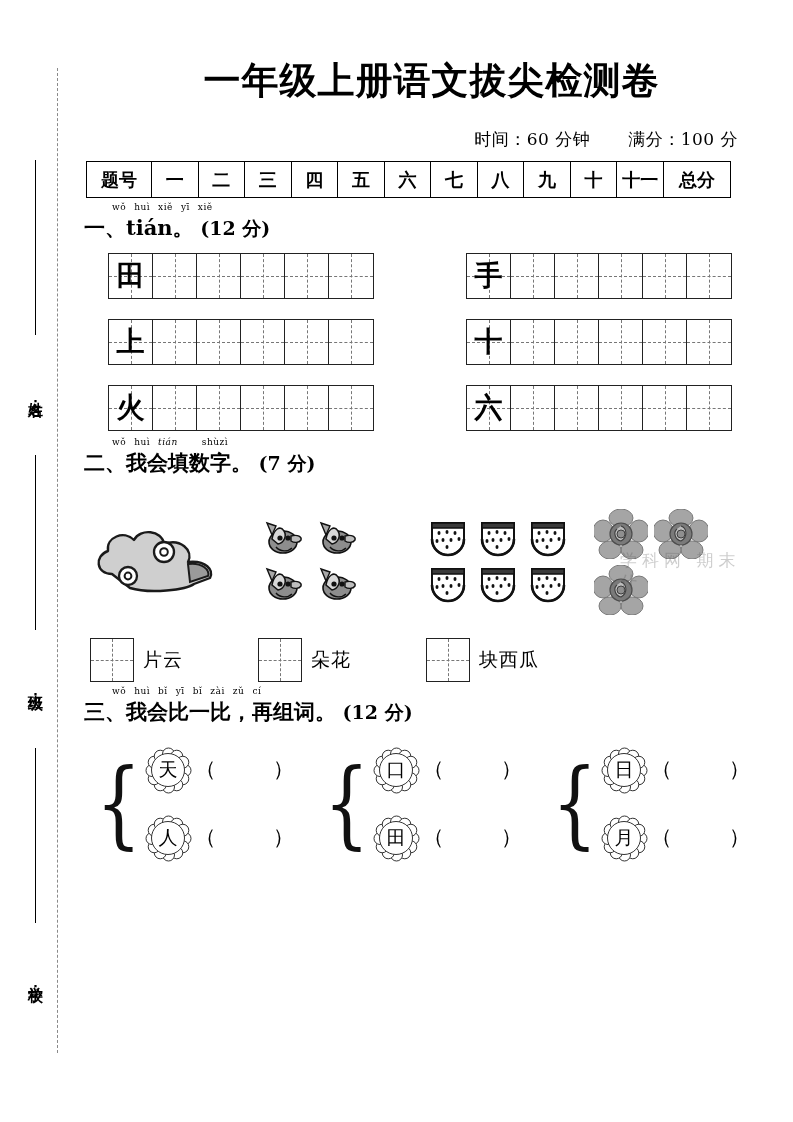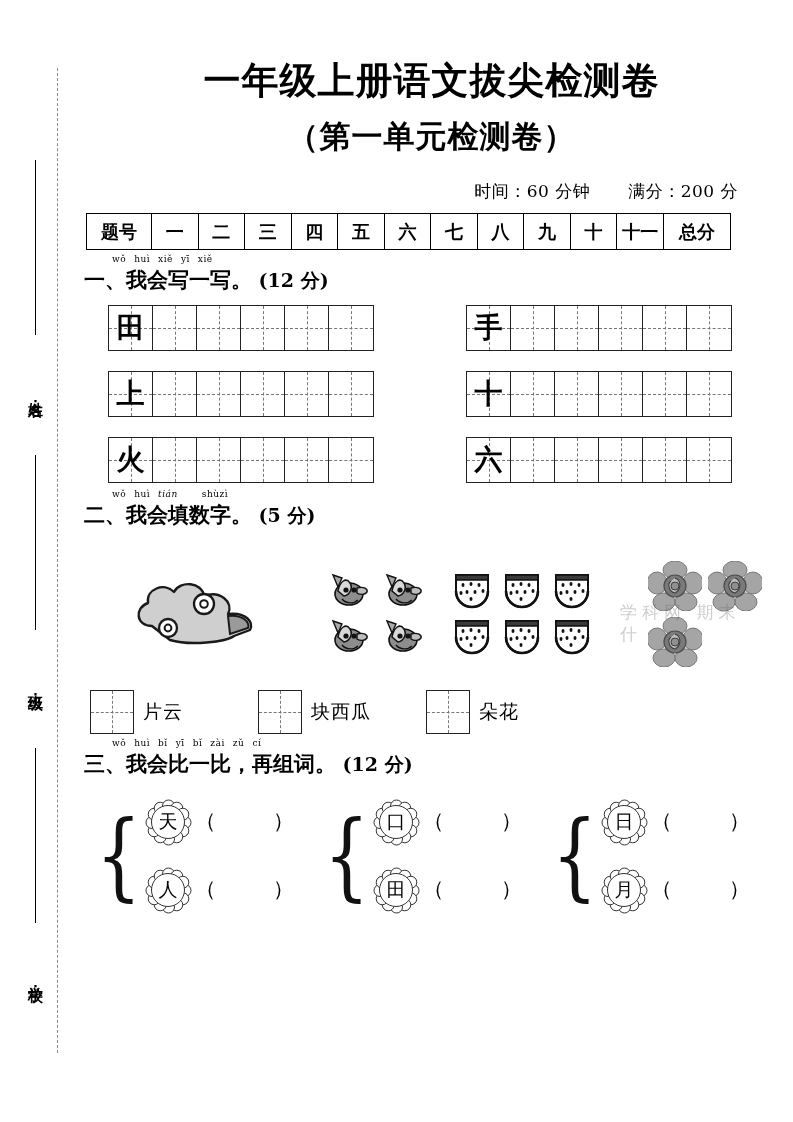--- a/index.html
+++ b/index.html
@@ -184,21 +184,21 @@
     margin-top: 18px;
     padding-left: 20px;
     height: 140px;
     align-items: center;
   }
   .pic-cell {
     width: 168px;
     height: 138px;
     display: flex;
     align-items: center;
-    justify-content: flex-end;
+    justify-content: flex-start;
     position: relative;
   }
   .pic-grid {
     display: grid;
     gap: 6px;
     justify-items: center;
     align-items: center;
   }
   .watermark {
     position: absolute;
@@ -344,26 +344,25 @@
 
   <div class="margin-rule" style="top:748px;height:175px;"></div>
   <div class="margin-field" style="top:975px;">
     <span class="margin-label">学校：</span>
   </div>
 </div>
 
 <div id="sheet">
 
   <div class="title-main">一年级上册语文拔尖检测卷</div>
-  <div class="title-sub">（第一单元检测卷）</div>
 
   <div class="meta-line">
     <span>时间：60 分钟</span>
     <span class="gap"></span>
-    <span>满分：200 分</span>
+    <span>满分：100 分</span>
   </div>
 
   <table class="score-table">
     <tbody id="score-table-body">
         <tr>
           <td class="head-col">题号</td>
           <td>一</td>
           <td>二</td>
           <td>三</td>
           <td>四</td>
@@ -373,21 +372,21 @@
           <td>八</td>
           <td>九</td>
           <td>十</td>
           <td>十一</td>
           <td class="total-col">总分</td>
         </tr>
       </tbody>
   </table>
 
   <div id="sections-root">
-      <div class="section-head"><span class="pinyin"><span style="margin-right: 8px;">wǒ</span><span style="margin-right: 8px;">huì</span><span style="margin-right: 8px;">xiě</span><span style="margin-right: 8px;">yī</span><span style="margin-right: 8px;">xiě</span></span><span>一、</span><span>我会写一写。</span><span class="pts"> (12 分)</span></div>
+      <div class="section-head"><span class="pinyin"><span style="margin-right: 8px;">wǒ</span><span style="margin-right: 8px;">huì</span><span style="margin-right: 8px;">xiě</span><span style="margin-right: 8px;">yī</span><span style="margin-right: 8px;">xiě</span></span><span>一、</span><span>tián。</span><span class="pts"> (12 分)</span></div>
       <div class="write-rows">
         <div class="write-row">
           <div class="grid-strip">
             <div class="tzg-cell">
               <span class="ch">田</span>
             </div>
             <div class="tzg-cell"></div>
             <div class="tzg-cell"></div>
             <div class="tzg-cell"></div>
             <div class="tzg-cell"></div>
@@ -445,21 +444,21 @@
               <span class="ch">六</span>
             </div>
             <div class="tzg-cell"></div>
             <div class="tzg-cell"></div>
             <div class="tzg-cell"></div>
             <div class="tzg-cell"></div>
             <div class="tzg-cell"></div>
           </div>
         </div>
       </div>
-      <div class="section-head"><span class="pinyin"><span style="margin-right: 8px;">wǒ</span><span style="margin-right: 8px;">huì</span><span style="margin-right: 24px; font-style: italic;">tián</span><span style="">shù</span><span style="margin-right: 8px;">zì</span></span><span>二、</span><span>我会填数字。</span><span class="pts"> (5 分)</span></div>
+      <div class="section-head"><span class="pinyin"><span style="margin-right: 8px;">wǒ</span><span style="margin-right: 8px;">huì</span><span style="margin-right: 24px; font-style: italic;">tián</span><span style="">shù</span><span style="margin-right: 8px;">zì</span></span><span>二、</span><span>我会填数字。</span><span class="pts"> (7 分)</span></div>
       <div class="pic-row">
         <div class="pic-cell">
           <div class="pic-grid" style="grid-template-columns: repeat(1, auto);">
             <svg class="icon" width="128" height="76" viewBox="0 0 128 76">
               <path d="M22 50 C6 50 4 32 18 27 C16 13 34 6 44 16 C50 4 72 6 74 20 C90 14 104 26 98 38 C116 36 124 46 120 54 L104 60 C96 66 60 70 40 64 Z" fill="#cfcfcf" stroke="#1a1a1a" stroke-width="2.4" stroke-linejoin="round"></path>
               <path d="M98 40 C112 38 120 46 118 52 L100 58 Z" fill="#9a9a9a" stroke="#1a1a1a" stroke-width="2"></path>
               <circle cx="38" cy="52" r="9" fill="#fff" stroke="#1a1a1a" stroke-width="2.3"></circle>
               <circle cx="38" cy="52" r="3.4" fill="none" stroke="#1a1a1a" stroke-width="2"></circle>
               <circle cx="74" cy="28" r="10" fill="#fff" stroke="#1a1a1a" stroke-width="2.3"></circle>
               <circle cx="74" cy="28" r="3.8" fill="none" stroke="#1a1a1a" stroke-width="2"></circle>
@@ -642,25 +641,25 @@
           </div>
         </div>
       </div>
       <div class="ans-row">
         <div class="ans-cell">
           <div class="tzg-single"></div>
           <span class="ans-label">片云</span>
         </div>
         <div class="ans-cell">
           <div class="tzg-single"></div>
-          <span class="ans-label">块西瓜</span>
+          <span class="ans-label">朵花</span>
         </div>
         <div class="ans-cell">
           <div class="tzg-single"></div>
-          <span class="ans-label">朵花</span>
+          <span class="ans-label">块西瓜</span>
         </div>
       </div>
       <div class="section-head"><span class="pinyin"><span style="margin-right: 8px;">wǒ</span><span style="margin-right: 8px;">huì</span><span style="margin-right: 8px;">bǐ</span><span style="margin-right: 8px;">yī</span><span style="margin-right: 8px;">bǐ</span><span style="margin-right: 8px;">zài</span><span style="margin-right: 8px;">zǔ</span><span style="margin-right: 8px;">cí</span></span><span>三、</span><span>我会比一比，再组词。</span><span class="pts"> (12 分)</span></div>
       <div class="cmp-row">
         <div class="cmp-group">
           <div class="brace">{</div>
           <div class="cmp-items">
             <div class="cmp-item">
               <div class="flower">
                 <div class="petal" style="transform: translate(16.5px, 0px);"></div>

